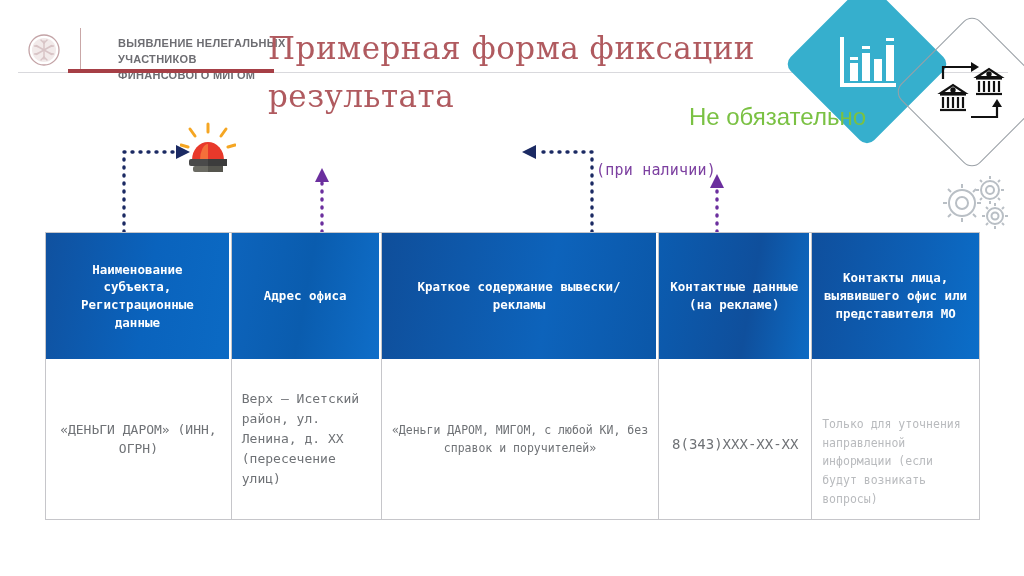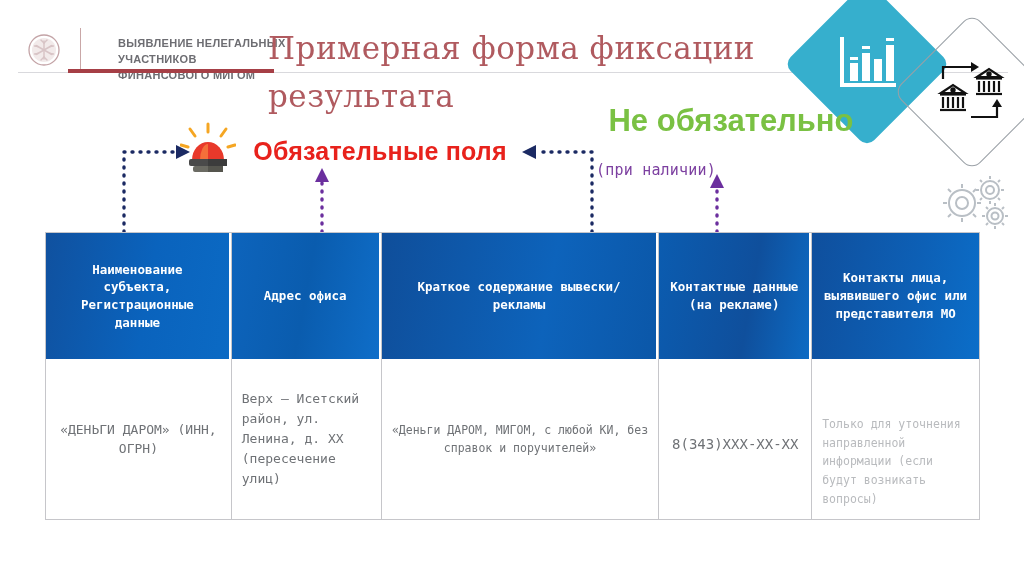--- a/index.html
+++ b/index.html
@@ -49,22 +49,22 @@
 
   
   .siren{position:absolute;left:180px;top:122px;width:56px;height:52px;}
   .ann-red{
     position:absolute;left:245px;top:137px;width:270px;
     text-align:center;color:#e8221c;font-weight:bold;
     font-size:25px;line-height:1.12;letter-spacing:.2px;
   }
   .ann-green{
     position:absolute;left:596px;top:104px;width:270px;
-    text-align:center;color:#7ac143;font-weight:bold;
-    font-size:31px;line-height:1.12;
+    text-align:right;color:#7ac143;font-weight:normal;
+    font-size:24px;line-height:1.12;
   }
   .ann-green-sub{
     position:absolute;left:596px;top:161px;width:270px;text-align:left;
     font-family:"DejaVu Sans Mono", monospace;
     font-size:15px;color:#7c3fa0;letter-spacing:.2px;
   }
 
   svg.conn{position:absolute;overflow:visible;}
 
   
@@ -250,21 +250,20 @@
       </g>
       <path d="M12 38 a16 18 0 0 1 32 0 Z" fill="#e8392b"></path>
       <path d="M20 38 a8 16 0 0 1 8 -16 v16 Z" fill="#f4703a"></path>
       <rect x="9" y="37" width="38" height="7" rx="2" fill="#4a4a4a"></rect>
       <rect x="13" y="44" width="30" height="6" rx="2" fill="#6b6b63"></rect>
       <rect x="28" y="37" width="19" height="7" fill="#3c3c3c"></rect>
       <rect x="28" y="44" width="15" height="6" fill="#55554e"></rect>
     </svg>
   </div>
 
-  <div class="ann-red">Обязательные поля</div>
   <div class="ann-green">Не обязательно</div>
   <div class="ann-green-sub">(при наличии)</div>
 
   <svg class="conn" style="left:0;top:0;width:1024px;height:576px;">
 
     <path d="M124 232 V152 H176" fill="none" stroke="#1b2a63" stroke-width="3.4" stroke-dasharray="1 7" stroke-linecap="round"></path>
     <polygon points="176,145 190,152 176,159" fill="#1b2a63"></polygon>
 
     <path d="M592 232 V152 H536" fill="none" stroke="#1b2a63" stroke-width="3.4" stroke-dasharray="1 7" stroke-linecap="round"></path>
     <polygon points="536,145 522,152 536,159" fill="#1b2a63"></polygon>

